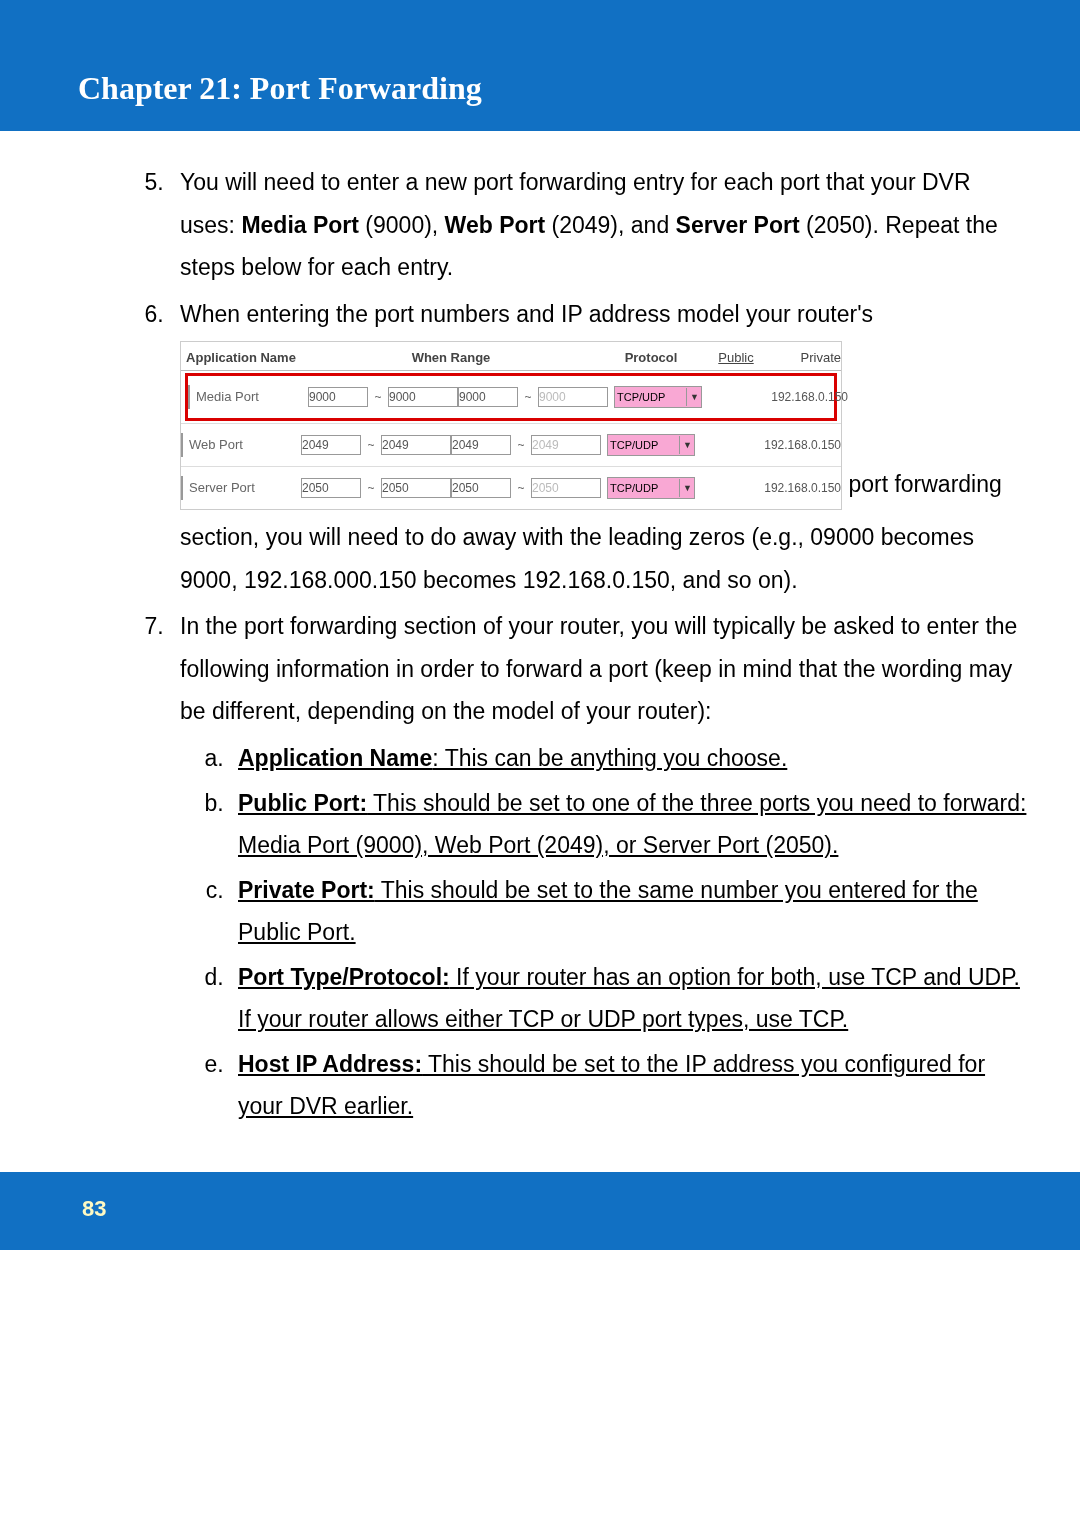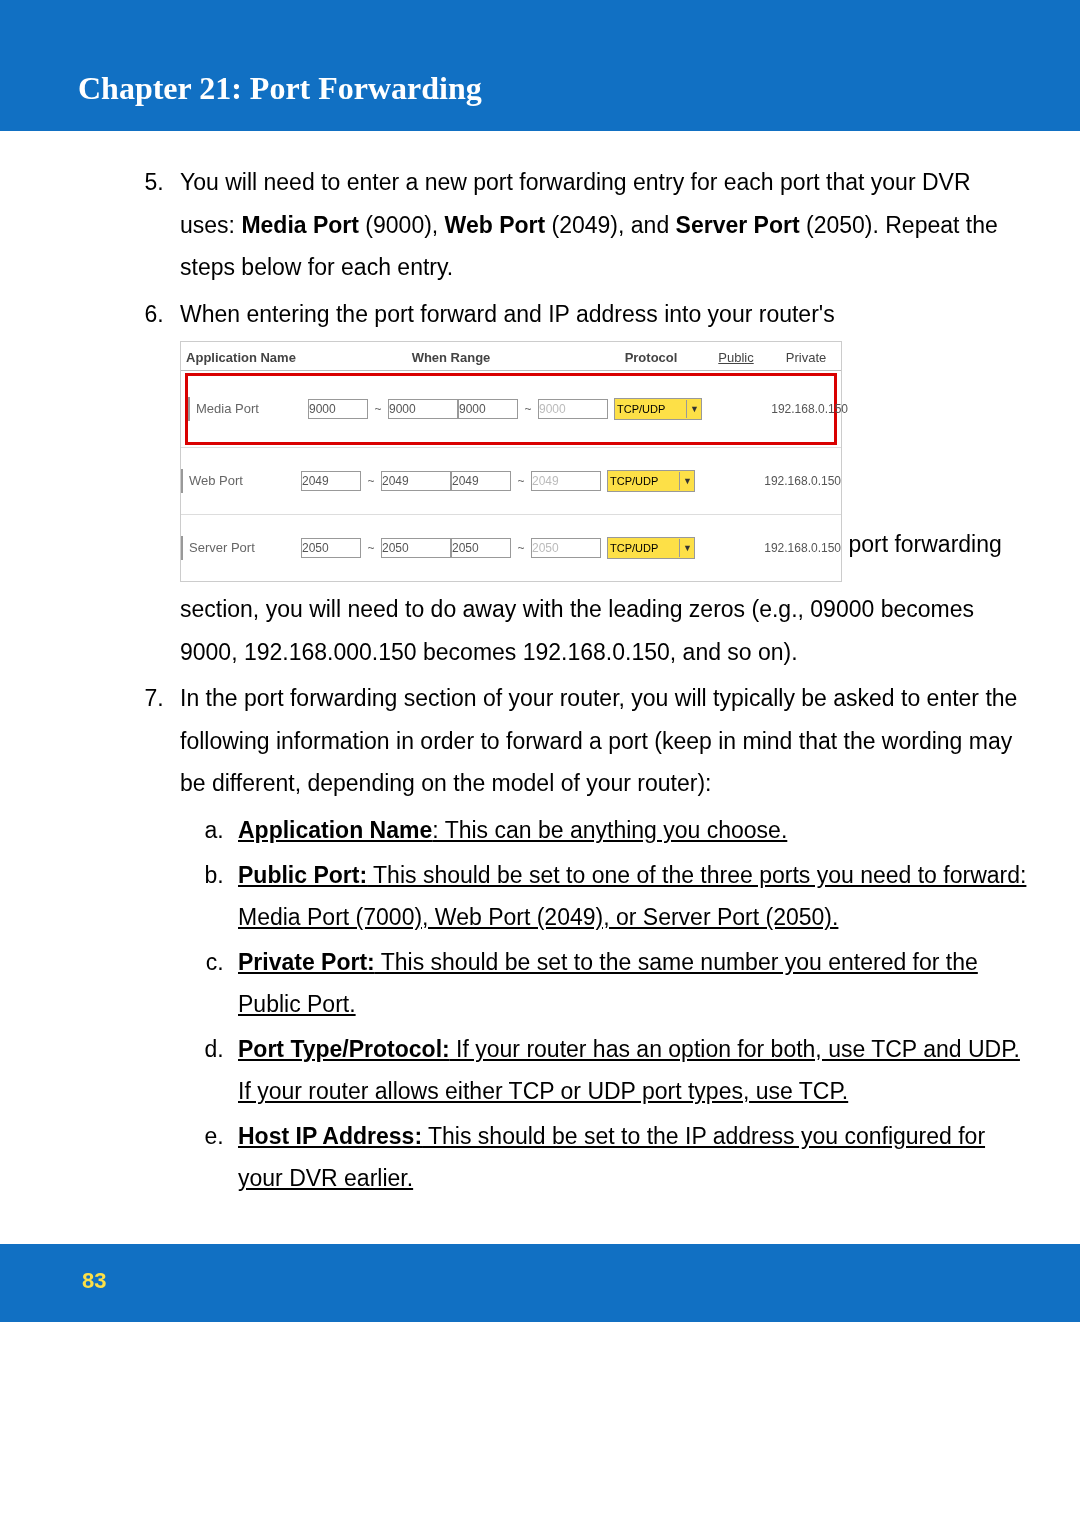--- a/index.html
+++ b/index.html
@@ -91,69 +91,69 @@
     background:#fff;
   }
   .inp.dim{color:#bbb;}
   .tilde{color:#666;font-size:12px;text-align:center;}
   .sel{
     border:1px solid #999;
     height:20px;
     line-height:18px;
     font-size:11px;
     padding:0 2px;
-    background:#fde047;
+    background:#f9a8d4;
     display:flex;
     justify-content:space-between;
     align-items:center;
-    margin:16px 6px;
+    margin:4px 6px;
   }
   .sel .arrow{font-size:9px;color:#333;border-left:1px solid #999;padding-left:3px;}
   .ip{
     font-size:12px;
     text-align:right;
     color:#555;
   }
   .redbox-row{
     border:3px solid #d90000;
     margin:2px 4px;
   }
   .footer-bar{
     background:#1170c3;
-    color:#fde047;
+    color:#fef9c3;
     font-weight:bold;
     font-size:22px;
     padding:24px 16px 28px 82px;
   }
 </style>
 </head>
 <body>
 
 <div class="blue-spacer-top"></div>
 <div class="header-bar">Chapter 21: Port Forwarding</div>
 
 <div class="content">
   <ol class="ol-main" start="5">
 
     <li>
       <span>You will need to enter a new port forwarding entry for each port that your DVR uses: </span><span class="bold">Media Port</span><span> (9000), </span><span class="bold">Web Port</span><span> (2049), and </span><span class="bold">Server Port</span><span> (2050). Repeat the steps below for each entry.</span>
     </li>
 
     <li>
-      <span>When entering the port forward and IP address into your router's</span>
+      <span>When entering the port numbers and IP address model your router's</span>
 
       
       <div class="router-fig">
         <div class="rhdr" style="padding-top:4px;">
           <div class="c" style="grid-row:span 2;display:flex;align-items:center;justify-content:center;line-height:1.1;">Application Name</div>
           <div class="c">When Range</div>
           <div class="c" style="grid-row:span 2;display:flex;align-items:center;justify-content:center;">Protocol</div>
           <div style="display:grid;grid-template-columns:1fr 1fr;">
             <div class="c" style="font-weight:normal;text-decoration:underline;">Public</div>
-            <div class="c" style="font-weight:normal;">Private</div>
+            <div class="c" style="font-weight:normal;text-align:right;">Private</div>
           </div>
         </div>
 
         <div class="rrow-wrap">
           <div class="redbox-row">
             <div class="rrow">
               <div class="name">Media Port</div>
               <div class="inp">9000</div>
               <div class="tilde">~</div>
               <div class="inp">9000</div>
@@ -198,21 +198,21 @@
         </div>
       </div>
 
       <span> port forwarding section, you will need to do away with the leading zeros (e.g., 09000 becomes 9000, 192.168.000.150 becomes 192.168.0.150, and so on).</span>
     </li>
 
     <li>
       <span>In the port forwarding section of your router, you will typically be asked to enter the following information in order to forward a port (keep in mind that the wording may be different, depending on the model of your router):</span>
       <ol class="ol-sub">
         <li><span class="bold">Application Name</span><span>: This can be anything you choose.</span></li>
-        <li><span class="bold">Public Port:</span><span> This should be set to one of the three ports you need to forward: Media Port (7000), Web Port (2049), or Server Port (2050).</span></li>
+        <li><span class="bold">Public Port:</span><span> This should be set to one of the three ports you need to forward: Media Port (9000), Web Port (2049), or Server Port (2050).</span></li>
         <li><span class="bold">Private Port:</span><span> This should be set to the same number you entered for the Public Port.</span></li>
         <li><span class="bold">Port Type/Protocol:</span><span> If your router has an option for both, use TCP and UDP. If your router allows either TCP or UDP port types, use TCP.</span></li>
         <li><span class="bold">Host IP Address:</span><span> This should be set to the IP address you configured for your DVR earlier.</span></li>
       </ol>
     </li>
 
   </ol>
 </div>
 
 <div class="footer-bar">

